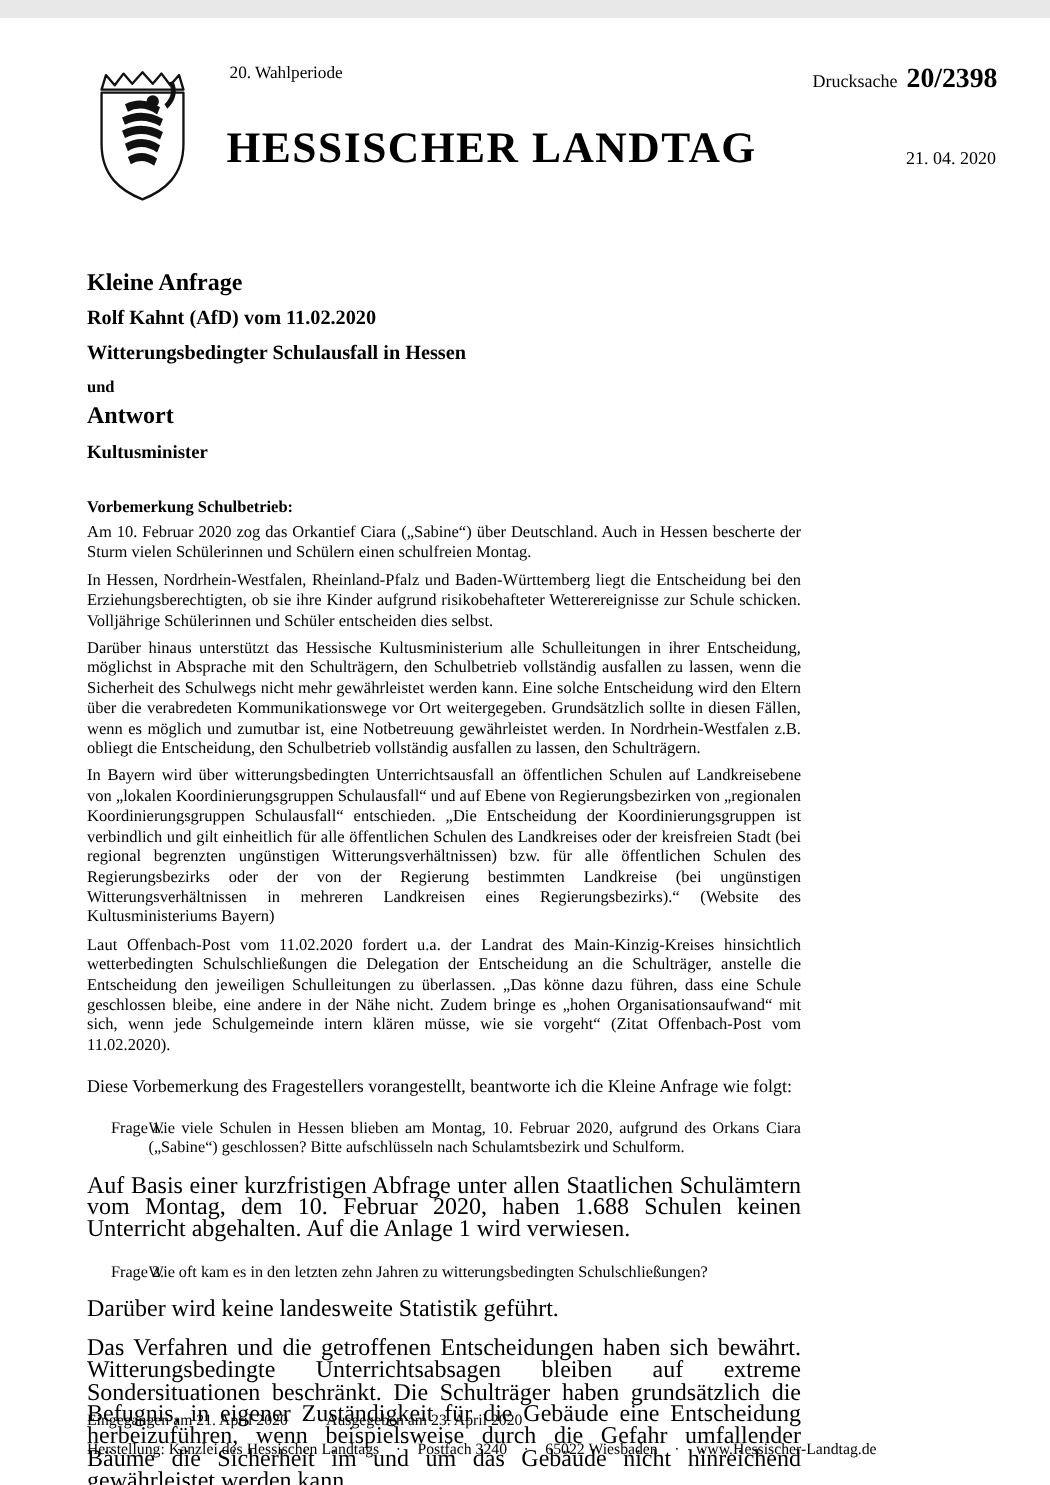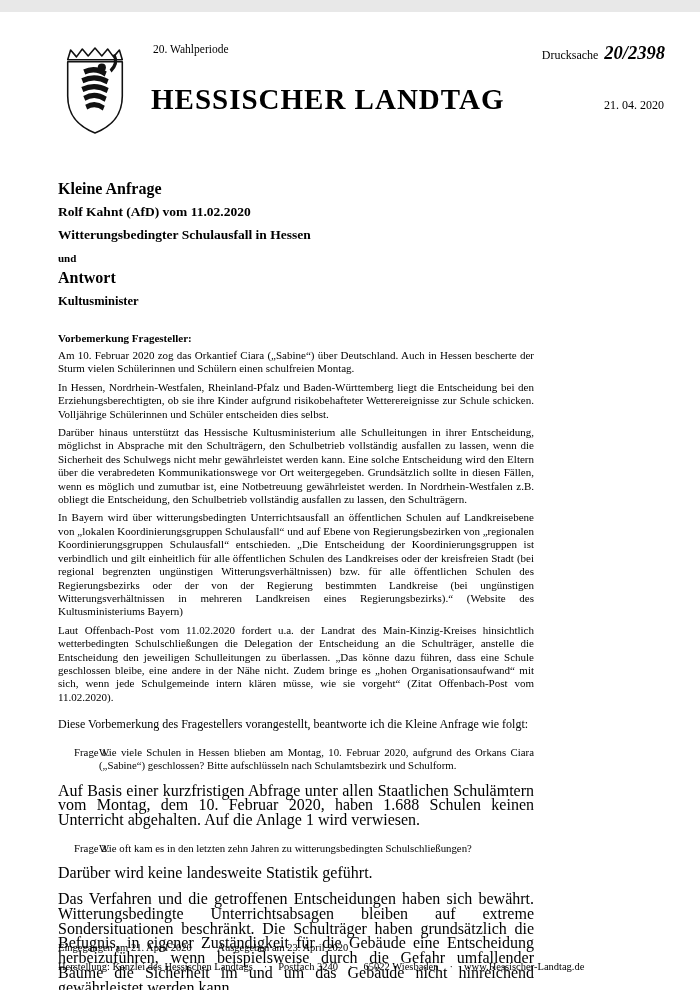--- a/index.html
+++ b/index.html
@@ -14,21 +14,21 @@
   }
   
   .logo { position:absolute; left:56px; top:33px; width:78px; height:92px; }
   .wahlperiode { position:absolute; left:153px; top:31px; font-size:11.5px; }
   .main-title {
     position:absolute; left:151px; top:71px;
     font-size:29px; font-weight:bold; letter-spacing:1px; white-space:nowrap;
   }
   .drucksache-block { position:absolute; right:35px; top:31px; white-space:nowrap; }
   .drucksache-label { font-size:12px; }
-  .drucksache-number { font-size:18.5px; font-weight:bold; margin-left:6px;font-style:italic; }
+  .drucksache-number { font-size:18.5px; font-weight:bold; margin-left:6px; }
   .header-date { position:absolute; right:36px; top:86px; font-size:12px; }
   
   .title-block { position:absolute; left:58px; top:168px; width:480px; }
   .tb-type { font-size:16px; font-weight:bold; margin:0 0 6px; }
   .tb-author { font-size:13.5px; font-weight:bold; margin:0 0 7px; }
   .tb-subject { font-size:13.5px; font-weight:bold; margin:0 0 9px; }
   .tb-und { font-size:11px; font-weight:bold; margin:0 0 5px; }
   .tb-antwort { font-size:16px; font-weight:bold; margin:0 0 7px; }
   .tb-minister { font-size:12.5px; font-weight:bold; margin:0; }
   
@@ -79,21 +79,21 @@
   <div class="title-block">
     <div class="tb-type">Kleine Anfrage</div>
     <div class="tb-author">Rolf Kahnt (AfD) vom 11.02.2020</div>
     <div class="tb-subject">Witterungsbedingter Schulausfall in Hessen</div>
     <div class="tb-und">und</div>
     <div class="tb-antwort">Antwort</div>
     <div class="tb-minister">Kultusminister</div>
   </div>
 
   <div class="content">
-    <div class="vb-heading">Vorbemerkung Fragesteller:</div>
+    <div class="vb-heading">Vorbemerkung Schulbetrieb:</div>
     <p class="vb-para">Am 10. Februar 2020 zog das Orkantief Ciara („Sabine“) über Deutschland. Auch in Hessen bescherte der Sturm vielen Schülerinnen und Schülern einen schulfreien Montag.</p>
     <p class="vb-para">In Hessen, Nordrhein-Westfalen, Rheinland-Pfalz und Baden-Württemberg liegt die Entscheidung bei den Erziehungsberechtigten, ob sie ihre Kinder aufgrund risikobehafteter Wetterereignisse zur Schule schicken. Volljährige Schülerinnen und Schüler entscheiden dies selbst.</p>
     <p class="vb-para">Darüber hinaus unterstützt das Hessische Kultusministerium alle Schulleitungen in ihrer Entscheidung, möglichst in Absprache mit den Schulträgern, den Schulbetrieb vollständig ausfallen zu lassen, wenn die Sicherheit des Schulwegs nicht mehr gewährleistet werden kann. Eine solche Entscheidung wird den Eltern über die verabredeten Kommunikationswege vor Ort weitergegeben. Grundsätzlich sollte in diesen Fällen, wenn es möglich und zumutbar ist, eine Notbetreuung gewährleistet werden. In Nordrhein-Westfalen z.B. obliegt die Entscheidung, den Schulbetrieb vollständig ausfallen zu lassen, den Schulträgern.</p>
     <p class="vb-para">In Bayern wird über witterungsbedingten Unterrichtsausfall an öffentlichen Schulen auf Landkreisebene von „lokalen Koordinierungsgruppen Schulausfall“ und auf Ebene von Regierungsbezirken von „regionalen Koordinierungsgruppen Schulausfall“ entschieden. „Die Entscheidung der Koordinierungsgruppen ist verbindlich und gilt einheitlich für alle öffentlichen Schulen des Landkreises oder der kreisfreien Stadt (bei regional begrenzten ungünstigen Witterungsverhältnissen) bzw. für alle öffentlichen Schulen des Regierungsbezirks oder der von der Regierung bestimmten Landkreise (bei ungünstigen Witterungsverhältnissen in mehreren Landkreisen eines Regierungsbezirks).“ (Website des Kultusministeriums Bayern)</p>
     <p class="vb-para">Laut Offenbach-Post vom 11.02.2020 fordert u.a. der Landrat des Main-Kinzig-Kreises hinsichtlich wetterbedingten Schulschließungen die Delegation der Entscheidung an die Schulträger, anstelle die Entscheidung den jeweiligen Schulleitungen zu überlassen. „Das könne dazu führen, dass eine Schule geschlossen bleibe, eine andere in der Nähe nicht. Zudem bringe es „hohen Organisationsaufwand“ mit sich, wenn jede Schulgemeinde intern klären müsse, wie sie vorgeht“ (Zitat Offenbach-Post vom 11.02.2020).</p>
 
     <div class="intro-line">Diese Vorbemerkung des Fragestellers vorangestellt, beantworte ich die Kleine Anfrage wie folgt:</div>
 
     <div class="frage">
       <span class="frage-label">Frage 1.</span>

